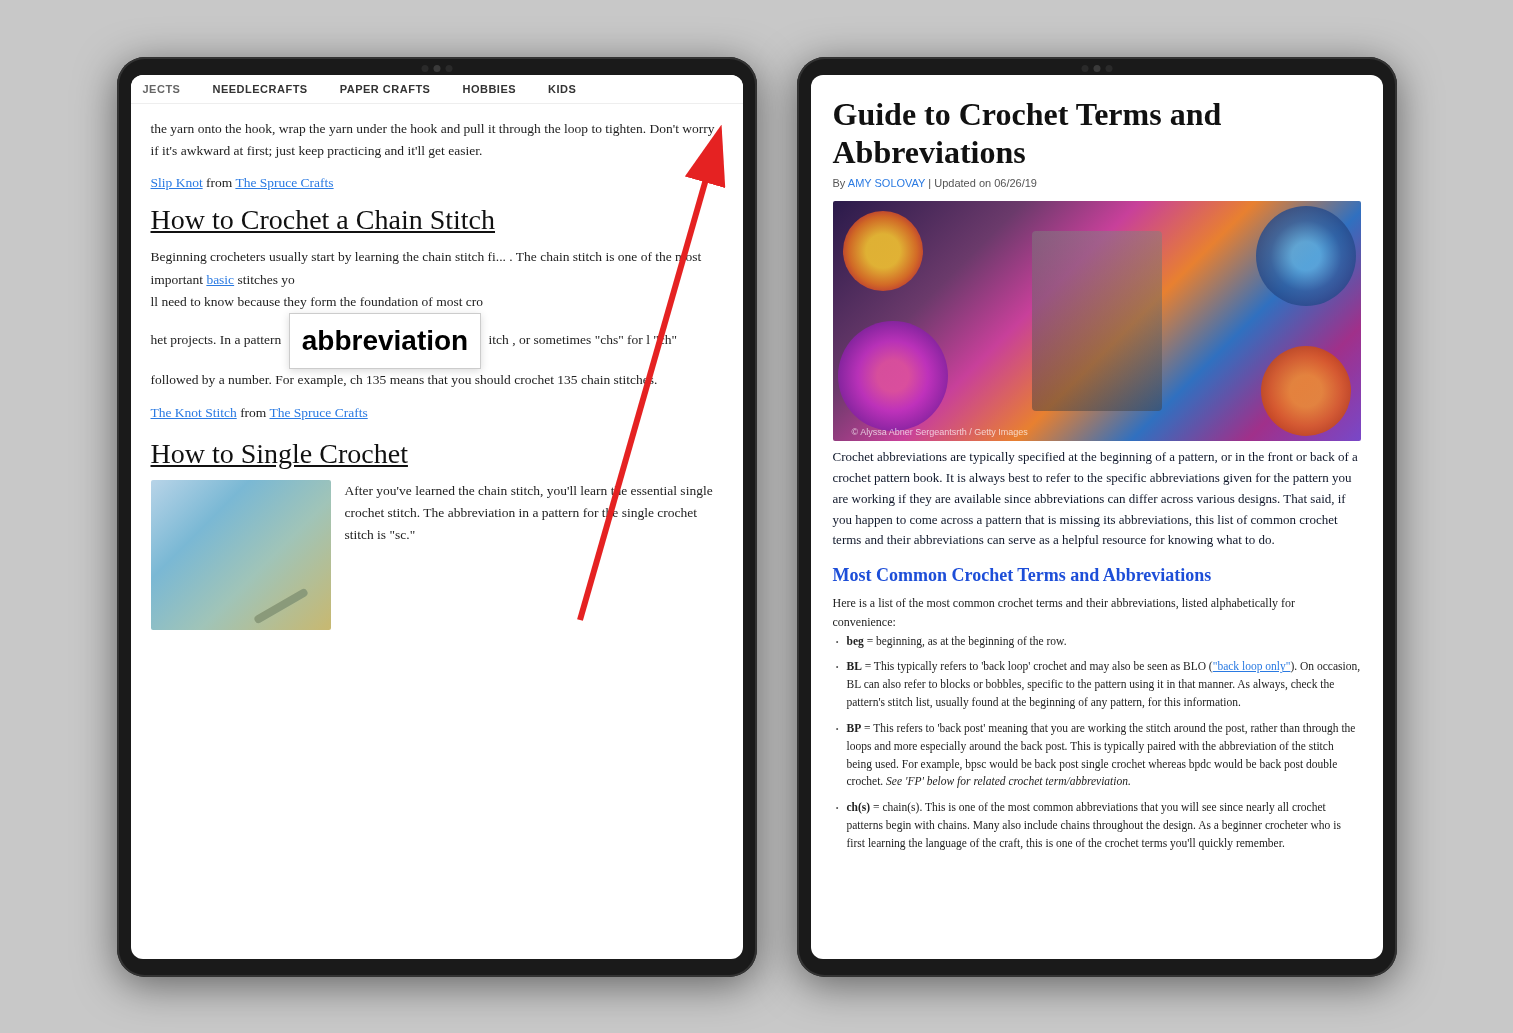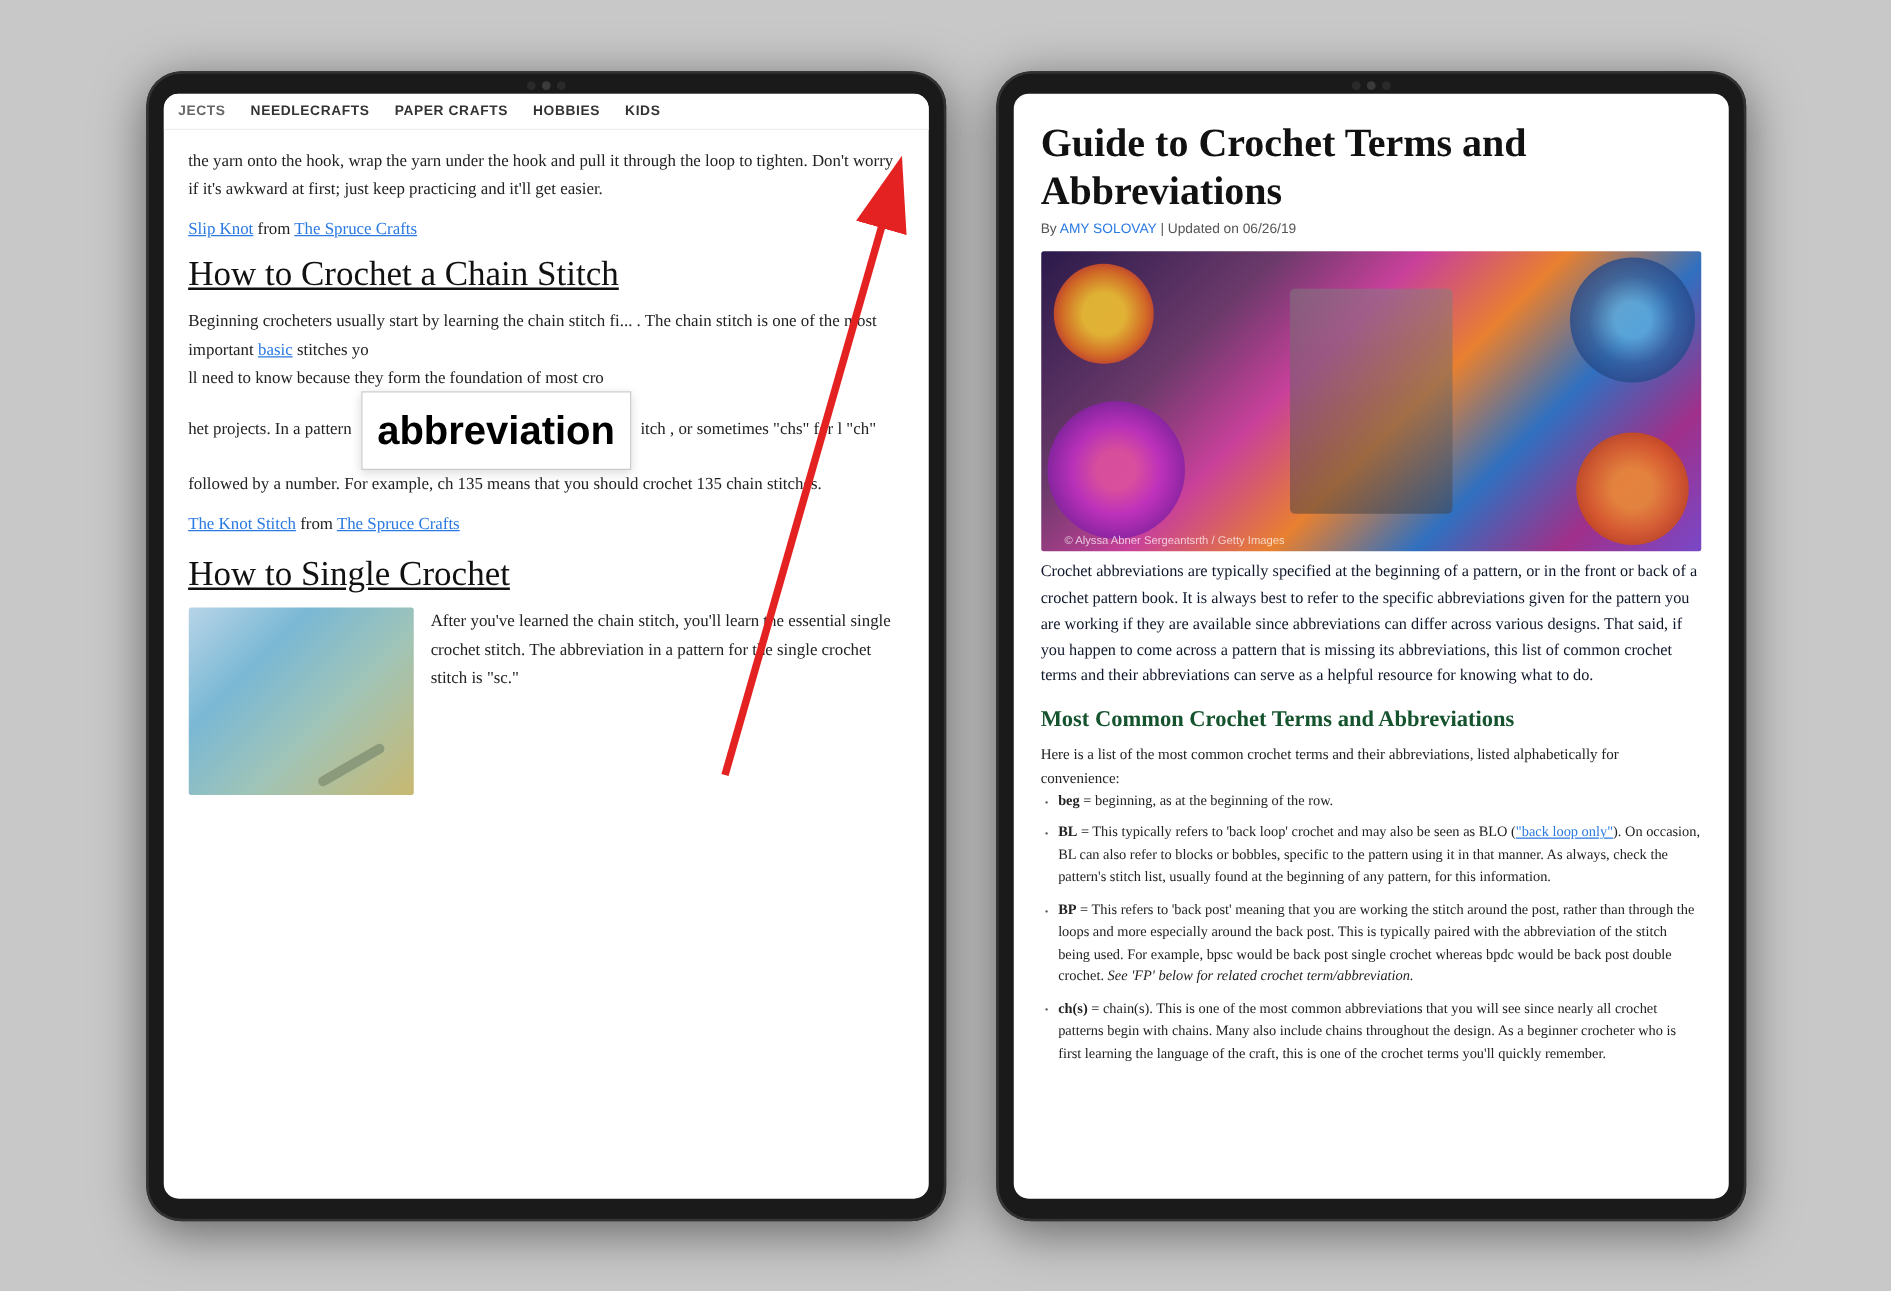--- a/index.html
+++ b/index.html
@@ -74,21 +74,21 @@
       flex-direction: column;
     }
 
     
     .nav-bar {
       display: flex;
       align-items: center;
       padding: 8px 12px;
       border-bottom: 1px solid #eee;
       background: #fff;
-      gap: 20px;
+      gap: 32px;
       flex-shrink: 0;
     }
 
     .nav-item {
       font-family: Arial, sans-serif;
       font-size: 11px;
       font-weight: 600;
       letter-spacing: 0.5px;
       color: #333;
       text-transform: uppercase;
@@ -124,21 +124,21 @@
       margin-bottom: 10px;
       margin-top: 8px;
       font-family: Georgia, serif;
     }
 
     .abbreviation-tooltip {
       display: inline-block;
       background: #fff;
       border: 1px solid #ccc;
       padding: 4px 12px;
-      font-size: 32px;
+      font-size: 28px;
       font-family: Arial, sans-serif;
       font-weight: bold;
       color: #000;
       vertical-align: middle;
       box-shadow: 0 2px 8px rgba(0,0,0,0.15);
       margin: 0 4px;
     }
 
     .how-to-single-section {
       margin-top: 14px;
@@ -234,21 +234,21 @@
       font-size: 13px;
       line-height: 1.6;
       color: #0f172a;
       margin-bottom: 14px;
     }
 
     .section-subheading {
       font-size: 18px;
       font-family: Georgia, serif;
       font-weight: bold;
-      color: #14532d;
+      color: #1d4ed8;
       margin-bottom: 8px;
     }
 
     .section-intro {
       font-size: 12px;
       color: #222;
       margin-bottom: 0;
       line-height: 1.6;
     }
 

